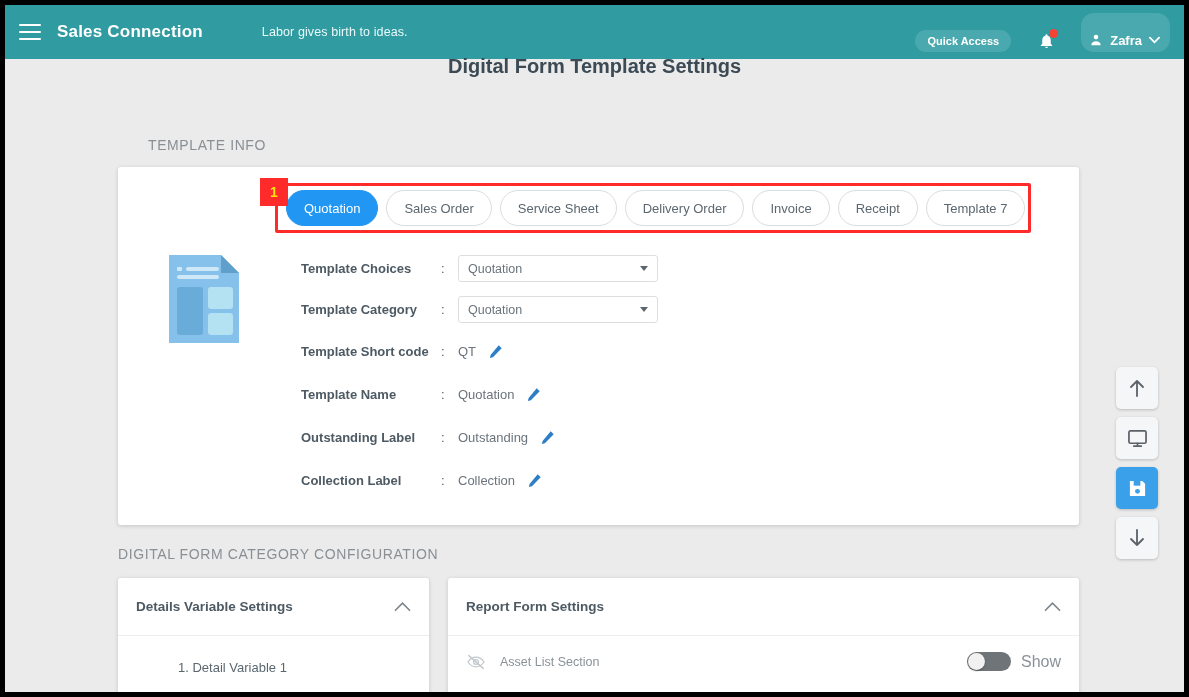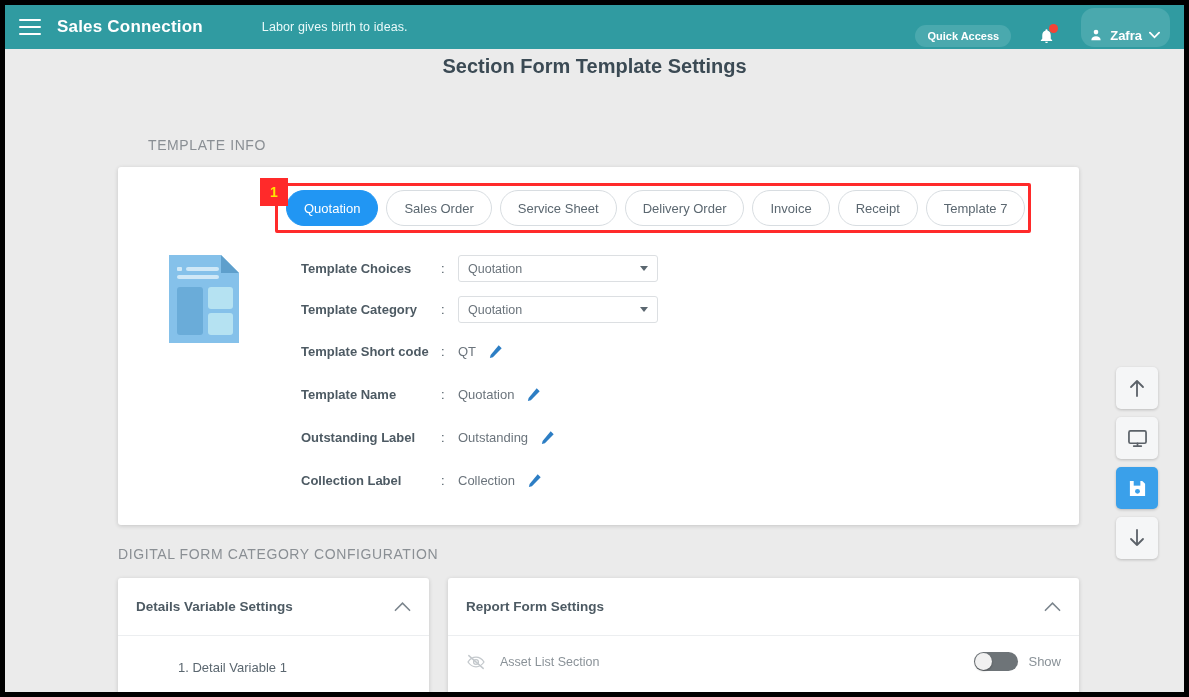--- a/index.html
+++ b/index.html
@@ -13,21 +13,21 @@
     position: relative;
     width: 1189px; height: 697px;
     background: #ebebeb;
     border: 5px solid #000;
     overflow: hidden;
   }
 
   
   .topbar {
     position: absolute; left: 0; top: 0;
-    width: 1179px; height: 44px;
+    width: 1179px; height: 54px;
     background: #309ba1;
     display: flex; align-items: center;
   }
   .hamburger {
     width: 22px; height: 16px; margin-left: 14px; margin-right: 16px;
     display: flex; flex-direction: column; justify-content: space-between;
     cursor: pointer;
   }
   .hamburger span { display:block; height: 2px; background: #fff; border-radius:1px; }
   .brand {
@@ -155,21 +155,21 @@
   .vis-name { font-size: 12.5px; color: #8a9298; }
   .toggle-wrap { margin-left: auto; display:flex; align-items:center; gap:10px; }
   .toggle {
     width: 44px; height: 19px; border-radius: 10px; background: #6e7478;
     position: relative; cursor: pointer;
   }
   .toggle .knob {
     position: absolute; left: 1px; top: 1px; width: 17px; height: 17px;
     border-radius: 50%; background: #f1f1f1; box-shadow: 0 1px 2px rgba(0,0,0,.3);
   }
-  .toggle-text { font-size: 13px; color: #8a9298; }
+  .toggle-text { font-size: 16px; color: #8a9298; }
 
   
   .fabs {
     position: absolute; right: 26px; top: 362px;
     display: flex; flex-direction: column; gap: 8px; z-index: 8;
   }
   .fab {
     width: 42px; height: 42px; border-radius: 5px;
     background: #f5f6f7; box-shadow: 0 1px 3px rgba(0,0,0,.2);
     display: flex; align-items: center; justify-content: center; cursor: pointer;
@@ -206,21 +206,21 @@
             <path d="M4 21c0-4.4 3.6-7 8-7s8 2.6 8 7z"></path>
         </svg>
         <span class="uname">Zafra</span>
         <svg width="11" height="8" viewBox="0 0 12 8" aria-hidden="true">
           <path d="M1 1.5 6 6.5 11 1.5" stroke="#fff" stroke-width="2" fill="none" stroke-linecap="round"></path>
         </svg>
       </div>
     </div>
   </div>
 
-  <div class="page-title">Section Form Template Settings</div>
+  <div class="page-title">Digital Form Template Settings</div>
 
   <div class="section-label" id="lbl-template-info">TEMPLATE INFO</div>
   <div class="section-label" id="lbl-category-config">DIGITAL FORM CATEGORY CONFIGURATION</div>
 
   <div class="card" id="template-card"></div>
 
   <svg id="doc-icon" viewBox="0 0 78 96">
     <path d="M4 4h52l18 18v70H4z" fill="#85c1ea"></path>
     <path d="M56 4l18 18H56z" fill="#5e9fcc"></path>
     <rect x="12" y="16" width="5" height="4" rx="1" fill="#cfe8f7"></rect>

